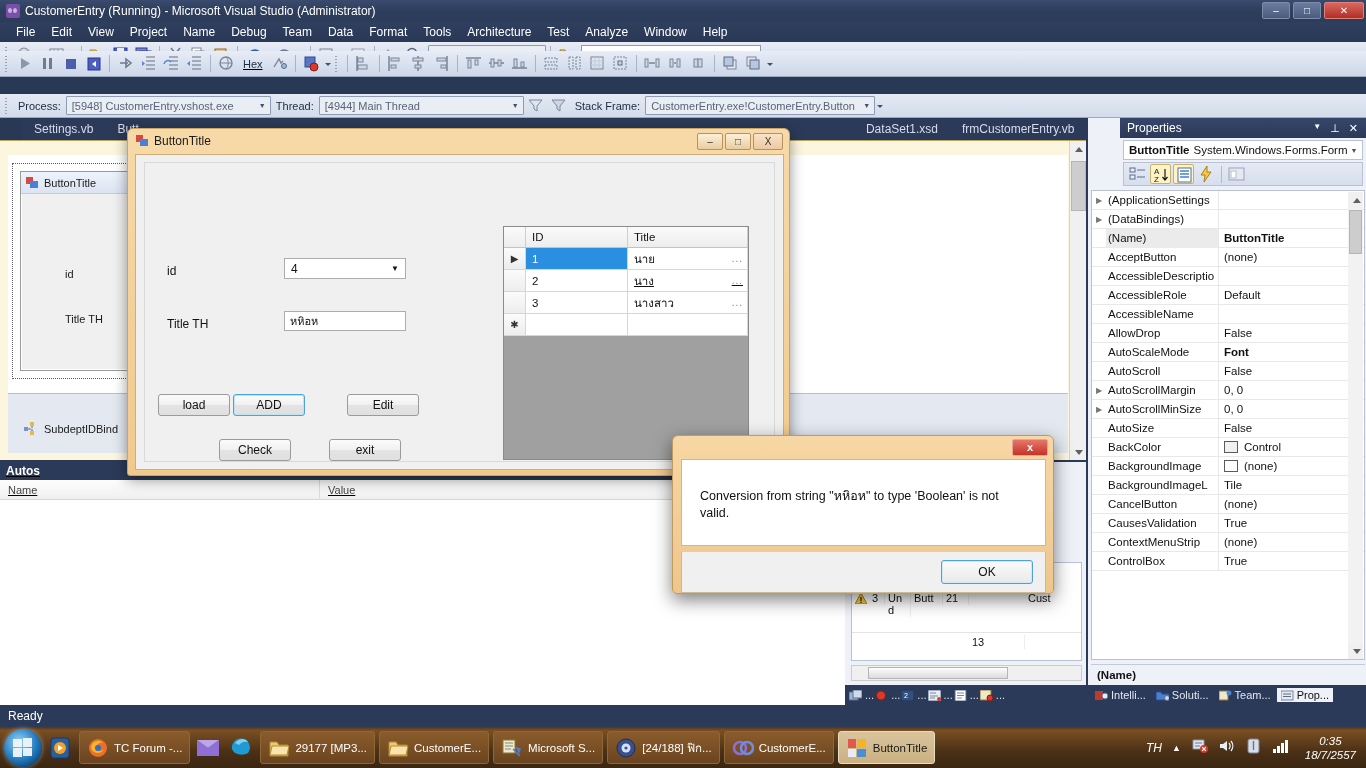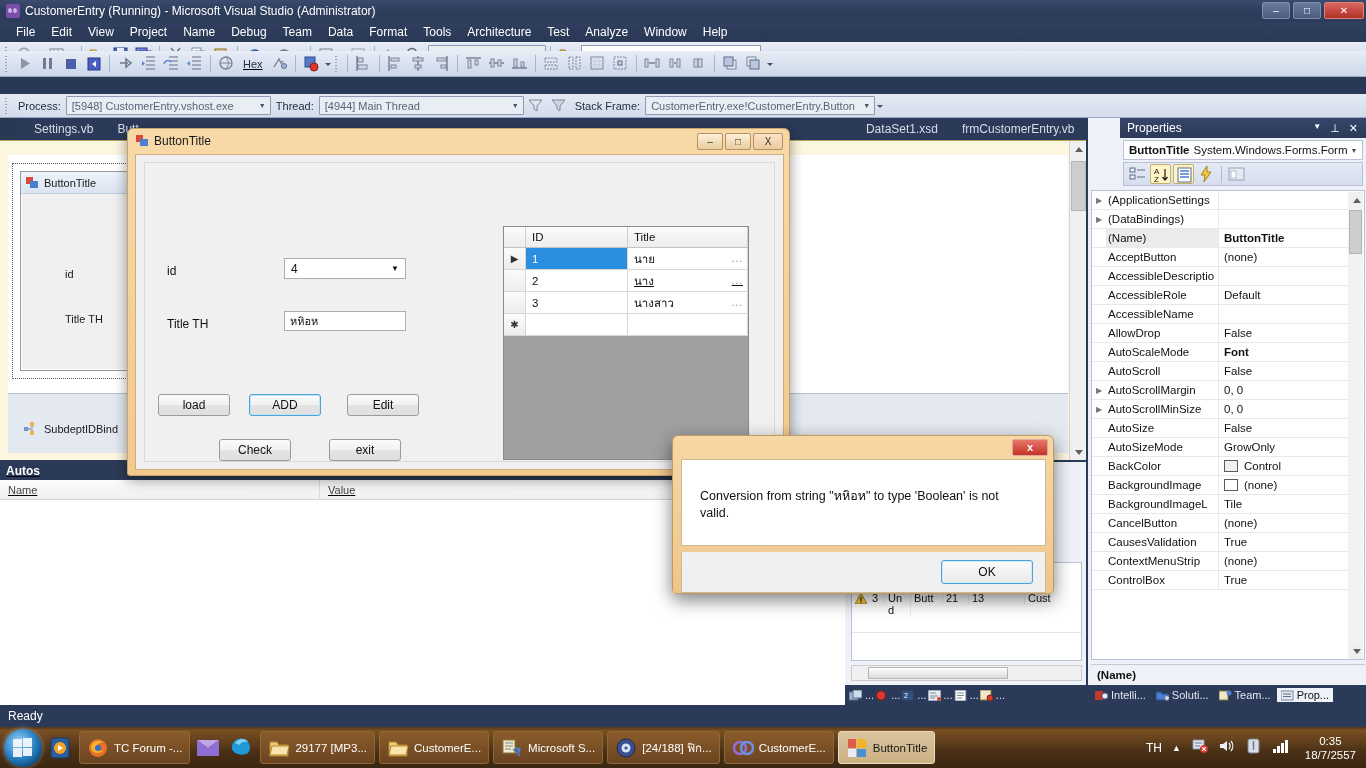--- a/index.html
+++ b/index.html
@@ -316,21 +316,21 @@
   #startorb .flag{position:absolute;left:9px;top:9px;width:20px;height:20px;}
   .qicon{width:30px;height:34px;margin-left:3px;flex:none;position:relative;}
   .tbtask{
     height:33px;margin-left:4px;flex:none;display:flex;align-items:center;padding:0 7px;
     border:1px solid #8e6734;border-radius:3px;
     background:linear-gradient(to bottom,#8a5c2b,#6a4420);
     color:#fff;font-size:11.5px;white-space:nowrap;
   }
   .tbtask.active{background:linear-gradient(to bottom,#d9c49d,#cbb183);color:#1a1a1a;border-color:#e8dcc0;}
   .tbtask .ti{width:22px;height:22px;margin-right:5px;flex:none;position:relative;}
-  #tray{margin-left:auto;display:flex;align-items:center;height:41px;padding-right:4px;gap:10px;color:#fff;}
+  #tray{margin-left:auto;display:flex;align-items:center;height:41px;padding-right:4px;gap:10px;color:#fff;font-style:italic;}
   #tray .lang{font-size:12px;}
   #clock{font-size:11.5px;line-height:14px;text-align:center;padding:0 6px;}
 </style>
 </head>
 <body>
 
 <div id="titlebar">
   <div class="vsicon"></div>
   <div id="title-text">CustomerEntry (Running) - Microsoft Visual Studio (Administrator)</div>
   <div class="winbtns">
@@ -721,21 +721,21 @@
         <svg width="12" height="11" viewBox="0 0 12 11">
             <path d="M6 0L12 11H0z" fill="#f5c842" stroke="#a8821a"></path>
             <rect x="5.3" y="4" width="1.4" height="4" fill="#4a3a08"></rect>
             <rect x="5.3" y="8.7" width="1.4" height="1.3" fill="#4a3a08"></rect>
           </svg>
       </span>
       <div class="cel" style="width:16px;">3</div>
       <div class="cel" style="width:26px;">Un d</div>
       <div class="cel" style="width:32px;">Butt</div>
       <div class="cel" style="width:26px;">21</div>
-      <div class="cel" style="width:56px;">13</div>
+      <div class="cel" style="width:56px;margin-top:44px;">13</div>
       <div class="cel" style="width:40px;border:none;">Cust</div>
     </div>
   </div>
   <div class="hscroll">
     <div class="hthumb"></div>
   </div>
   <div class="wintabs">
     <span class="wt">
       <span class="wt-ico"><svg width="13" height="11" viewBox="0 0 13 11">
             <rect x="0" y="2" width="9" height="8" fill="#9fb5d8" stroke="#5b6d8c"></rect>
@@ -918,27 +918,20 @@
         </div>
         <div class="prow">
           <div class="exp"></div>
           <div class="pn">AutoSize</div>
           <div class="pv">
             <span>False</span>
           </div>
         </div>
         <div class="prow">
           <div class="exp"></div>
-          <div class="pn">AutoSizeMode</div>
-          <div class="pv">
-            <span>GrowOnly</span>
-          </div>
-        </div>
-        <div class="prow">
-          <div class="exp"></div>
           <div class="pn">BackColor</div>
           <div class="pv">
             <span class="swatch" style="background: rgb(240, 240, 240);"></span>
             <span>Control</span>
           </div>
         </div>
         <div class="prow">
           <div class="exp"></div>
           <div class="pn">BackgroundImage</div>
           <div class="pv">
@@ -1049,21 +1042,21 @@
         <span>4</span>
         <span class="ar">▼</span>
       </div>
 
       <div class="flbl" style="left:22px; top:154px;">Title TH</div>
       <div class="ftext" style="left:139px; top:148px; width:122px;">
         <span>หหิอห</span>
       </div>
 
       <div class="fbutton" style="left:13px; top:231px; width:72px;">load</div>
-      <div class="fbutton focus" style="left:104px; top:231px; width:72px;">ADD</div>
+      <div class="fbutton focus" style="left:88px; top:231px; width:72px;">ADD</div>
       <div class="fbutton" style="left:202px; top:231px; width:72px;">Edit</div>
       <div class="fbutton" style="left:74px; top:276px; width:72px;">Check</div>
       <div class="fbutton" style="left:184px; top:276px; width:72px;">exit</div>
 
       <div id="dgv">
         <div class="gh">
           <div class="c" style="width:22px;padding:0;"></div>
           <div class="c" style="width:102px;">ID</div>
           <div class="c" style="flex:1;">Title</div>
         </div>

